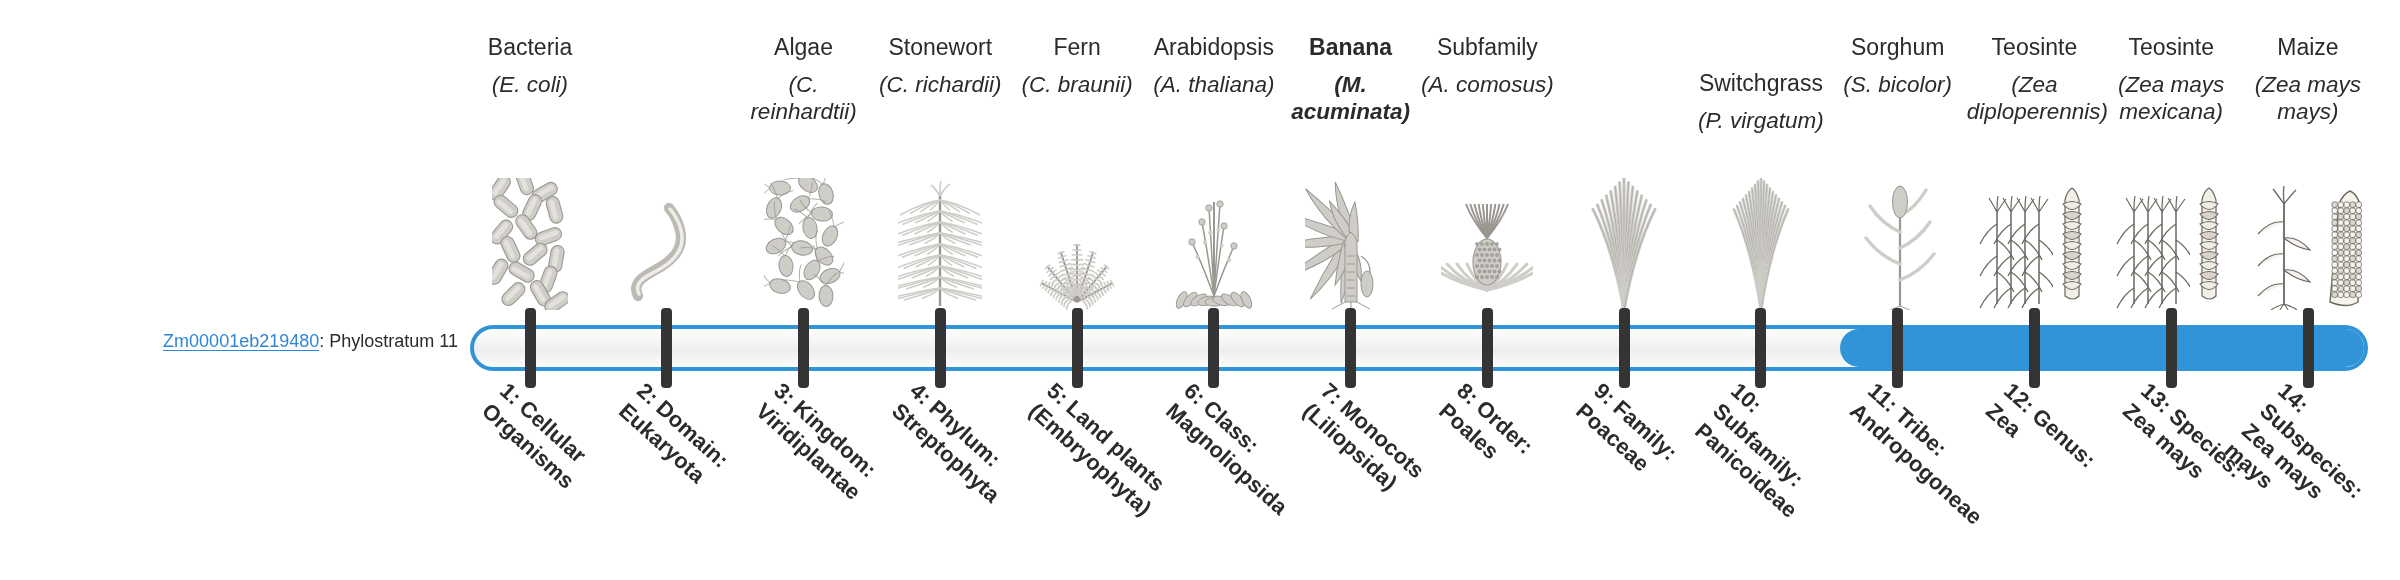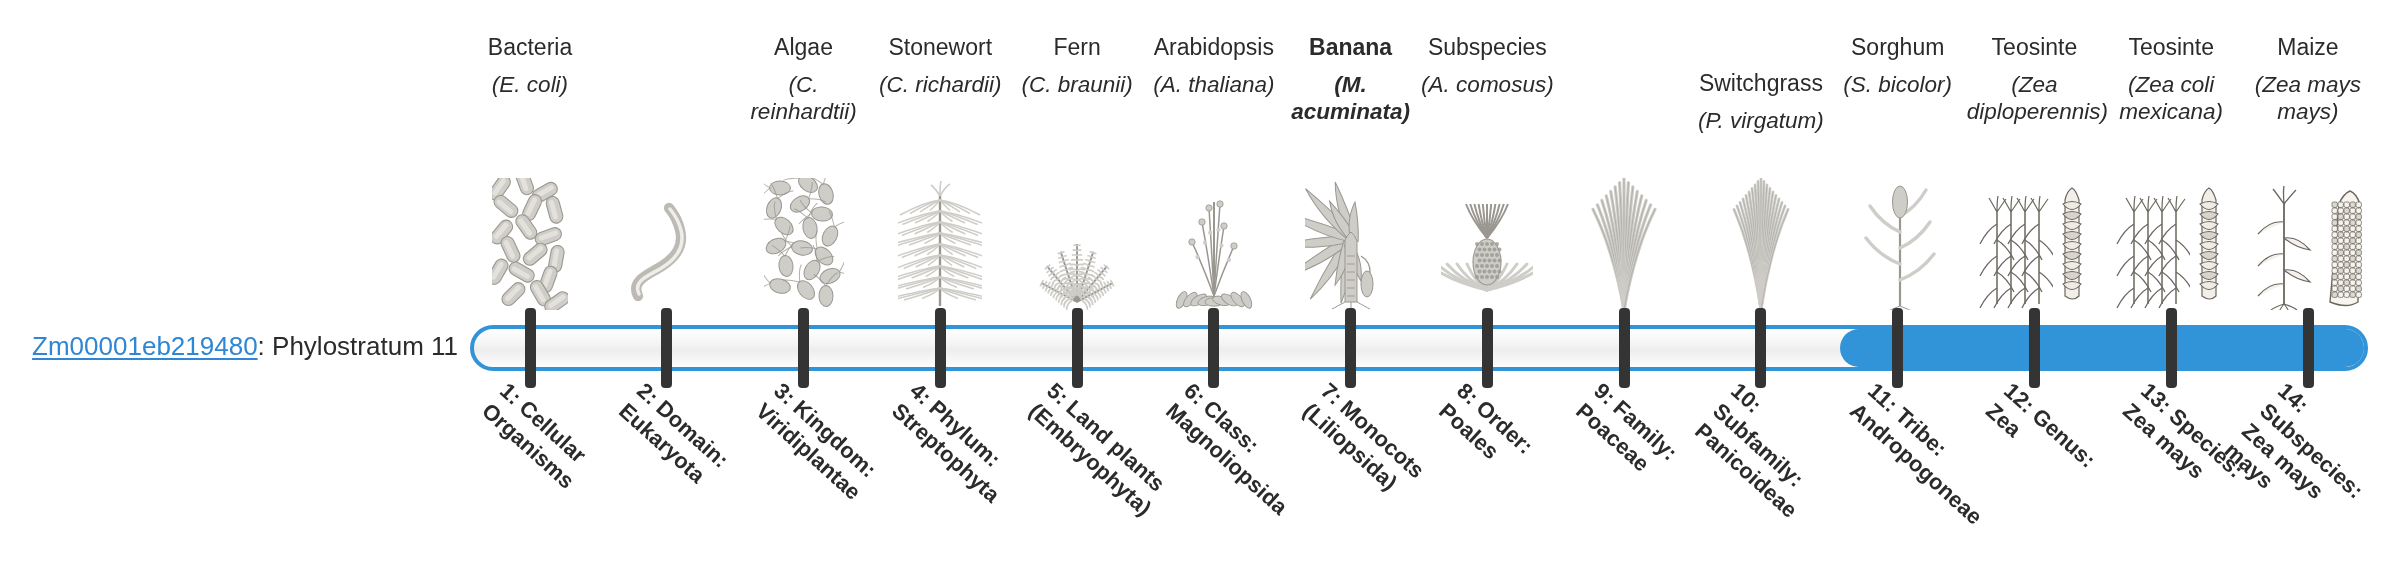--- a/index.html
+++ b/index.html
@@ -16,21 +16,21 @@
   }
 
   #stage { position: relative; width: 2400px; height: 580px; }
 
   
   #gene-label {
     position: absolute;
     left: 0px; top: 332px;
     width: 458px;
     text-align: right;
-    font-size: 26px;
+    font-size: 18px;
     line-height: 1.1;
     white-space: nowrap;
     color: #2b2b2b;
   }
   #gene-label .gene-id {
     color: #2e86d4;
     text-decoration: underline;
     text-underline-offset: 3px;
     cursor: pointer;
   }
@@ -153,38 +153,38 @@
       </div>
       <div class="species-col" style="left: 676.06px; width: 135.571px;">
         <div class="species-common">Arabidopsis</div>
         <div class="species-latin">(A. thaliana)</div>
       </div>
       <div class="species-col" style="left: 812.83px; width: 135.571px; font-weight: bold;">
         <div class="species-common">Banana</div>
         <div class="species-latin">(M. acuminata)</div>
       </div>
       <div class="species-col" style="left: 949.599px; width: 135.571px;">
-        <div class="species-common">Subspecies</div>
+        <div class="species-common">Subfamily</div>
         <div class="species-latin">(A. comosus)</div>
       </div>
       <div class="species-col" style="left: 1223.14px; width: 135.571px; margin-top: 36px;">
         <div class="species-common">Switchgrass</div>
         <div class="species-latin">(P. virgatum)</div>
       </div>
       <div class="species-col" style="left: 1359.91px; width: 135.571px;">
         <div class="species-common">Sorghum</div>
         <div class="species-latin">(S. bicolor)</div>
       </div>
       <div class="species-col" style="left: 1496.68px; width: 135.571px;">
         <div class="species-common">Teosinte</div>
         <div class="species-latin">(Zea diploperennis)</div>
       </div>
       <div class="species-col" style="left: 1633.45px; width: 135.571px;">
         <div class="species-common">Teosinte</div>
-        <div class="species-latin">(Zea coli mexicana)</div>
+        <div class="species-latin">(Zea mays mexicana)</div>
       </div>
       <div class="species-col" style="left: 1770.21px; width: 135.571px;">
         <div class="species-common">Maize</div>
         <div class="species-latin">(Zea mays mays)</div>
       </div>
     </div>
 
   <div id="organism-row">
       <div class="organism-cell" style="left: -7.78571px; width: 135.571px; height: 142px;">
         <svg width="76" height="132" viewBox="0 0 76 132">

